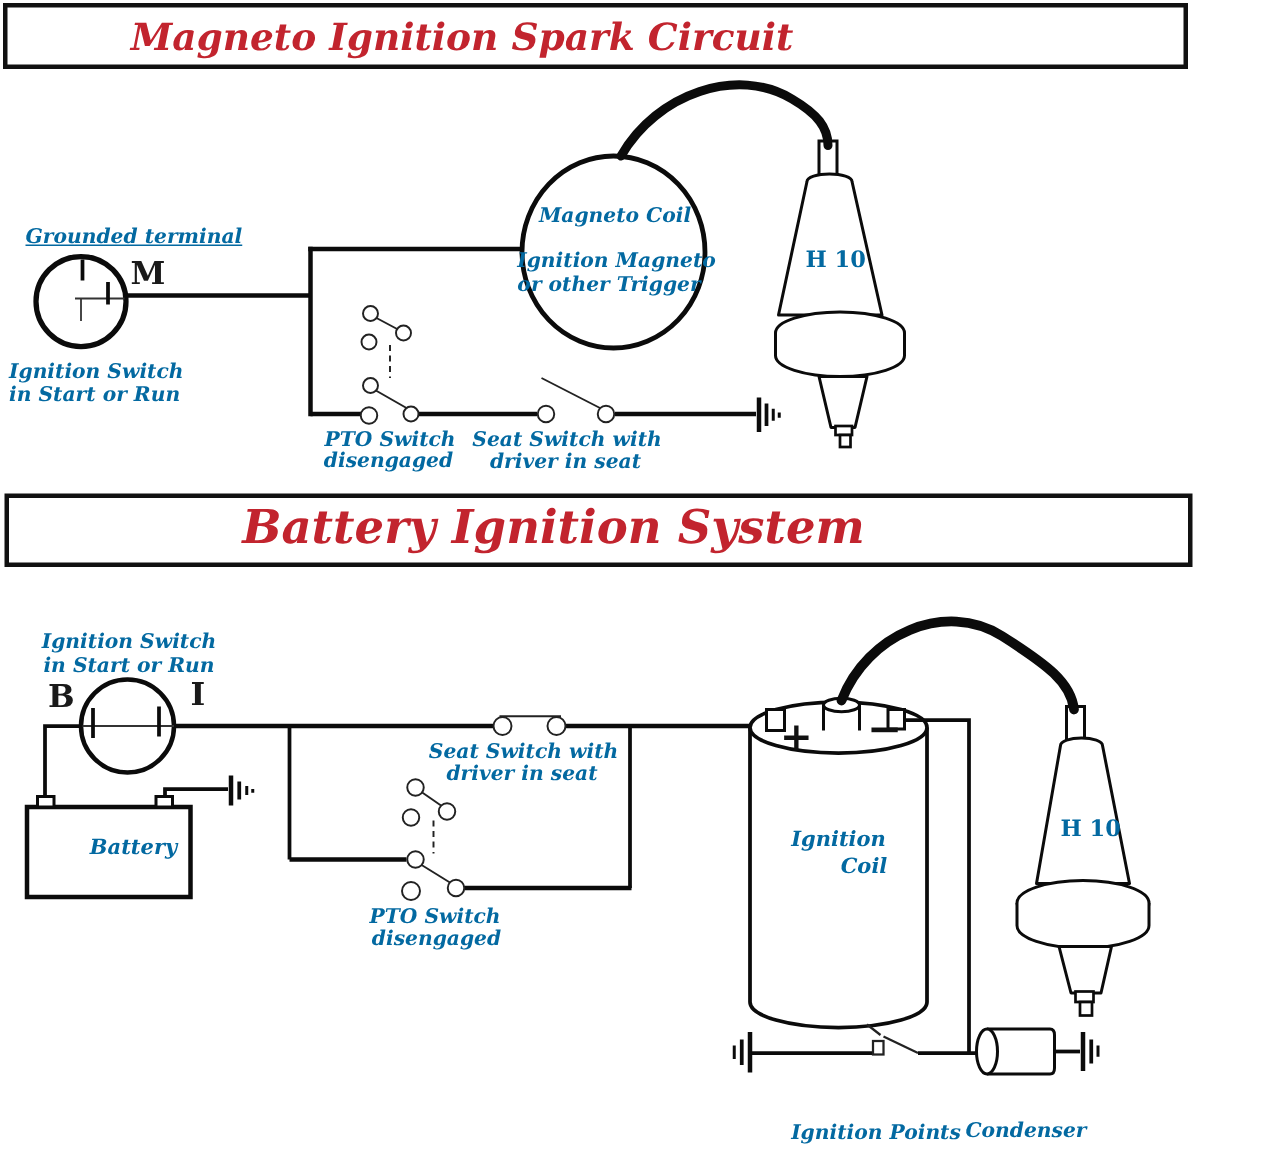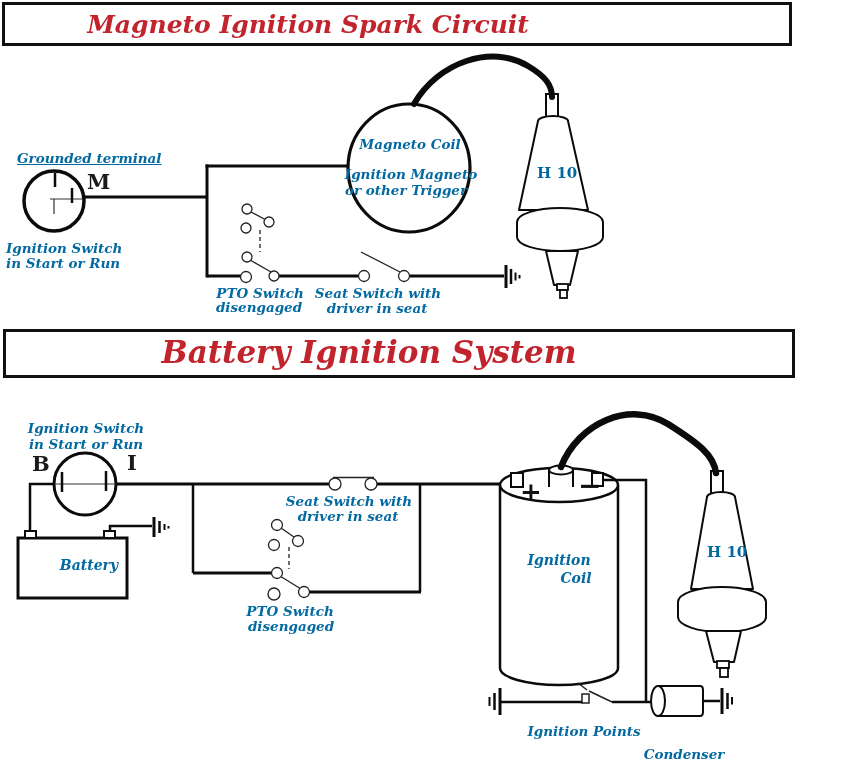--- a/index.html
+++ b/index.html
@@ -209,16 +209,16 @@
   <div class="lbl center" style="left:73px;top:558px;font-size:14px;margin-left:16px;">Battery</div>
   <div class="lbl center" style="left:349px;top:494px;">Seat Switch with</div>
   <div class="lbl center" style="left:348px;top:509px;">driver in seat</div>
   <div class="lbl center" style="left:290px;top:604px;">PTO Switch</div>
   <div class="lbl center" style="left:291px;top:619px;">disengaged</div>
   <div class="lbl center" style="left:559px;top:553px;font-size:14px;">Ignition</div>
   <div class="lbl center" style="left:576px;top:571px;font-size:14px;">Coil</div>
   <div class="sign" style="left:520px;top:479px;font-size:26px;">+</div>
   <div class="sign" style="left:578px;top:472px;font-size:28px;">−</div>
   <div class="lbl upright" style="left:707px;top:544px;font-size:15px;">H 10</div>
-  <div class="lbl center" style="left:584px;top:724px;">Ignition Points</div>
+  <div class="lbl center" style="left:584px;top:748px;">Ignition Points</div>
   <div class="lbl center" style="left:684px;top:723px;margin-top:24px;">Condenser</div>
 
 </div>
 
 </body></html>

